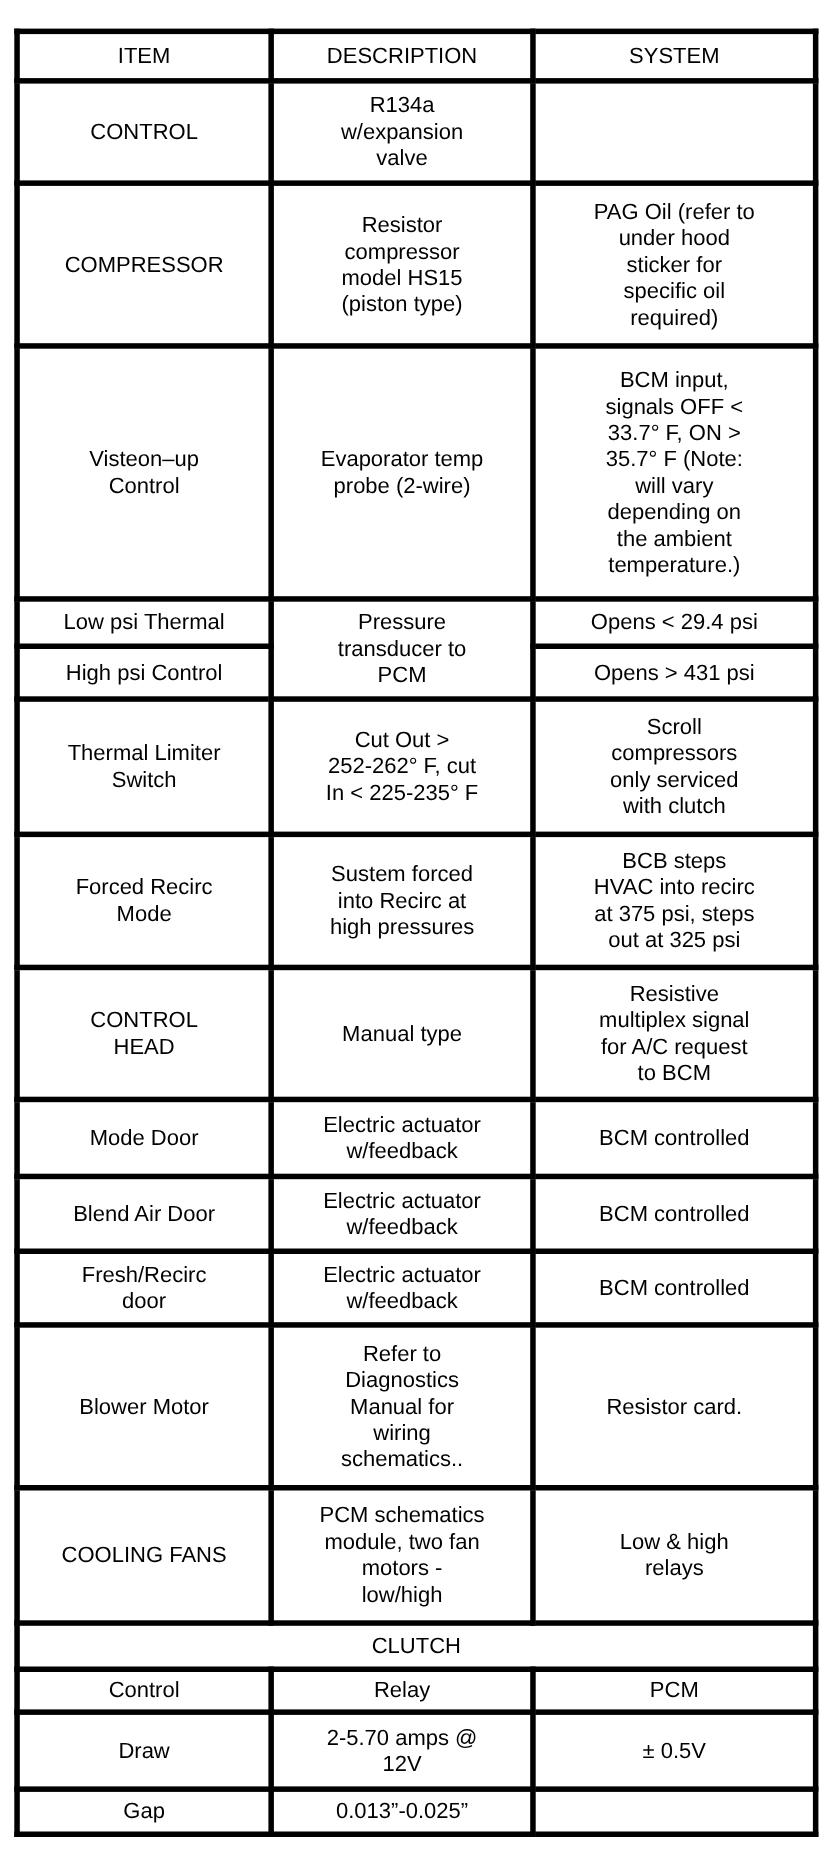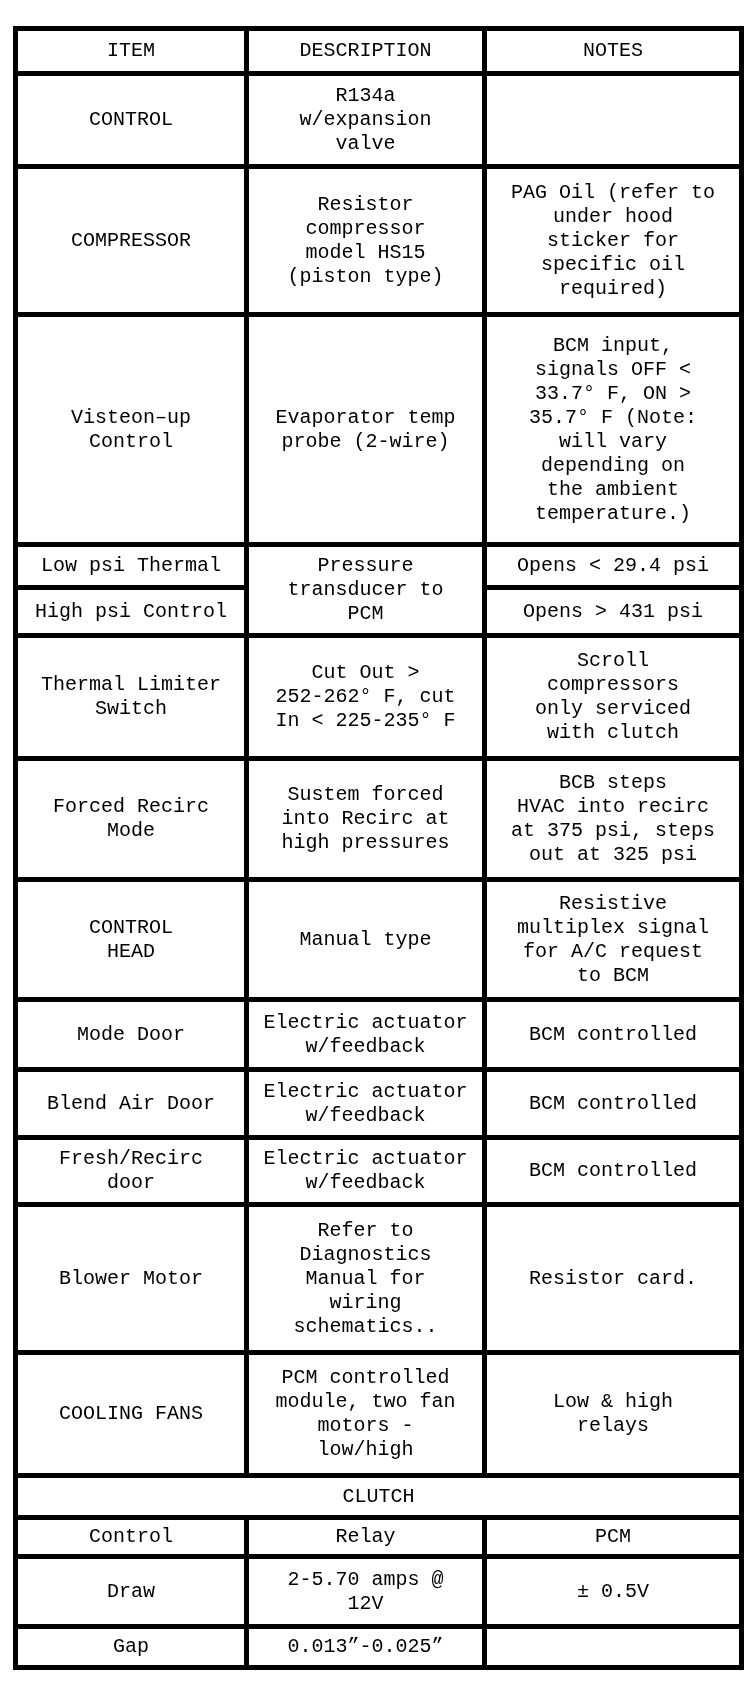--- a/index.html
+++ b/index.html
@@ -29,21 +29,20 @@
   table.spec td {
     border: 5px solid #000000;
     text-align: center;
     vertical-align: middle;
     font-size: 20px;
     line-height: 24px;
     font-weight: normal;
     white-space: pre-line;
     padding: 2px 4px;
     overflow: hidden;
-    font-family: Liberation Mono, monospace;
   }
   col.c1 { width: 231px; }
   col.c2 { width: 238px; }
   col.c3 { width: 257px; }
 
   tr.rh  { height: 45px; }
   tr.r0  { height: 93px; }
   tr.r1  { height: 148px; }
   tr.r2  { height: 230px; }
   tr.r3  { height: 43px; }
@@ -74,21 +73,21 @@
     <colgroup>
       <col class="c1">
       <col class="c2">
       <col class="c3">
     </colgroup>
 
     <tbody>
         <tr class="rh">
       <th>ITEM</th>
       <th>DESCRIPTION</th>
-      <th>NOTES</th>
+      <th>SYSTEM</th>
     </tr>
 
     <tr class="r0">
       <td>CONTROL</td>
       <td>R134a
 w/expansion
 valve</td>
       <td></td>
     </tr>
 
@@ -194,21 +193,21 @@
       <td>Refer to
 Diagnostics
 Manual for
 wiring
 schematics..</td>
       <td>Resistor card.</td>
     </tr>
 
     <tr class="r12">
       <td>COOLING FANS</td>
-      <td>PCM controlled
+      <td>PCM schematics
 module, two fan
 motors -
 low/high</td>
       <td>Low &amp; high
 relays</td>
     </tr>
 
     <tr class="r13">
       <td colspan="3" class="section-cell">CLUTCH</td>
     </tr>

